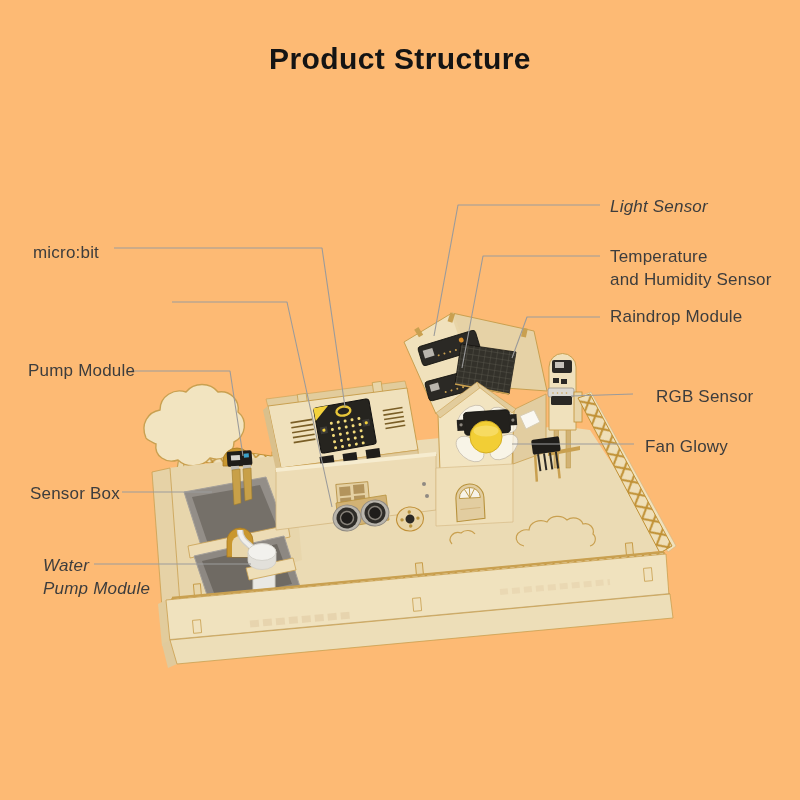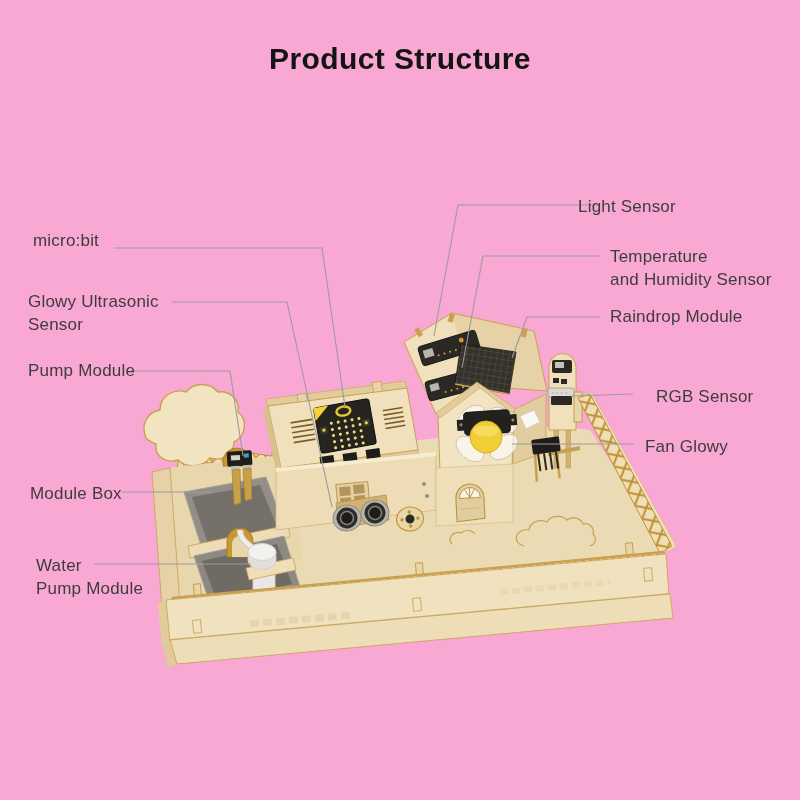--- a/index.html
+++ b/index.html
@@ -1,27 +1,27 @@
 <!DOCTYPE html>
 <html><head>
 <meta charset="utf-8">
 <style>
   html,body{margin:0;padding:0;background:#ffffff;}
-  .stage{position:relative;width:800px;height:800px;background:#f9a8d4;overflow:hidden;
+  .stage{position:relative;width:800px;height:800px;background:#fdba74;overflow:hidden;
          font-family:"Liberation Sans", sans-serif;}
   .page-title{position:absolute;top:42px;left:0;width:800px;text-align:center;
               font-size:30px;font-weight:700;color:#141414;letter-spacing:.4px;}
   .label{position:absolute;font-size:17px;line-height:23px;color:#3d3d3d;
          white-space:pre-line;letter-spacing:.2px;}
-  .lbl-microbit{left:33px;top:229px;}
+  .lbl-microbit{left:33px;top:241px;}
   .lbl-glowy{left:28px;top:290px;}
   .lbl-soil{left:28px;top:359px;}
   .lbl-blister{left:30px;top:482px;}
-  .lbl-pump{left:36px;top:554px;}
-  .lbl-light{left:578px;top:195px;}
+  .lbl-pump{left:43px;top:554px;font-style:italic;}
+  .lbl-light{left:610px;top:195px;font-style:italic;}
   .lbl-temp{left:610px;top:245px;}
   .lbl-rain{left:610px;top:305px;}
   .lbl-rgb{left:656px;top:385px;}
   .lbl-fan{left:645px;top:435px;}
   svg{position:absolute;left:0;top:0;}
 </style>
 </head>
 <body>
 
 <div class="stage">
@@ -315,24 +315,22 @@
       <polyline points="94,564 251,564"></polyline>
       <polyline points="600,205 458,205 434,336"></polyline>
       <polyline points="600,256 483,256 462,368"></polyline>
       <polyline points="600,317 527,317 512,358"></polyline>
       <polyline points="633,394 571,396"></polyline>
       <polyline points="634,444 512,444"></polyline>
     </g>
   </svg>
 
   <div class="label lbl-microbit">micro:bit</div>
-  <div class="label lbl-glowy">Glowy Ultrasonic
-Sensor</div>
   <div class="label lbl-soil">Pump Module</div>
-  <div class="label lbl-blister">Module Box</div>
+  <div class="label lbl-blister">Sensor Box</div>
   <div class="label lbl-pump">Water
 Pump Module</div>
   <div class="label lbl-light">Light Sensor</div>
   <div class="label lbl-rain">Raindrop Module</div>
   <div class="label lbl-temp">Temperature
 and Humidity Sensor</div>
   <div class="label lbl-rgb">RGB Sensor</div>
   <div class="label lbl-fan">Fan Glowy</div>
 </div>
 

